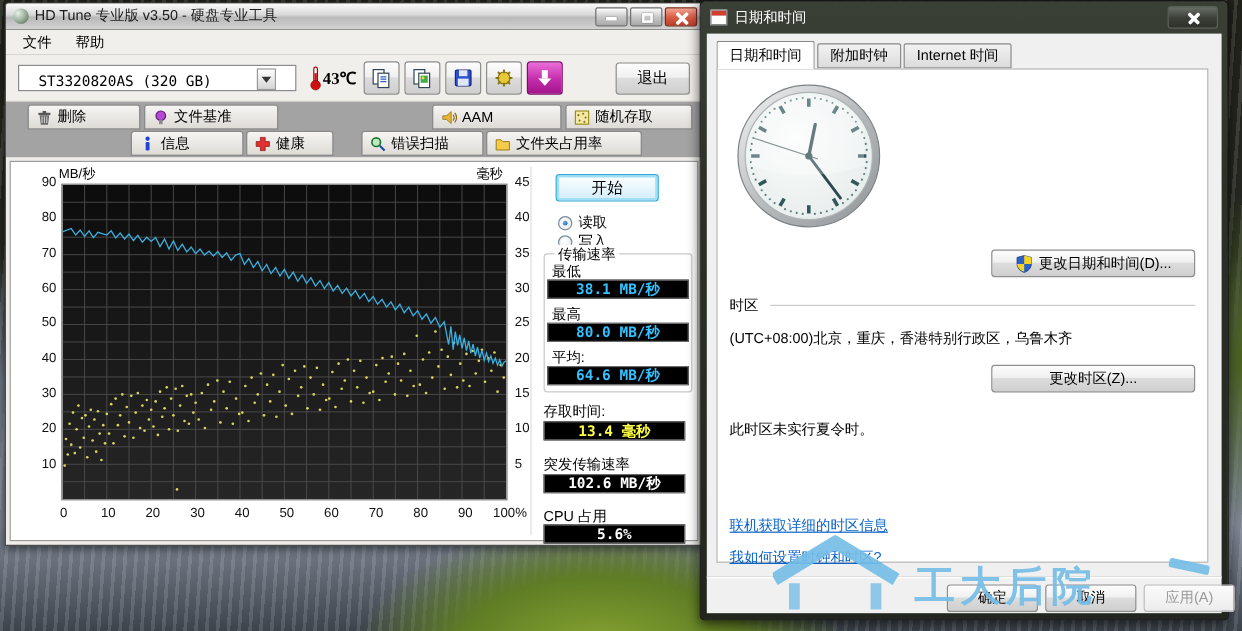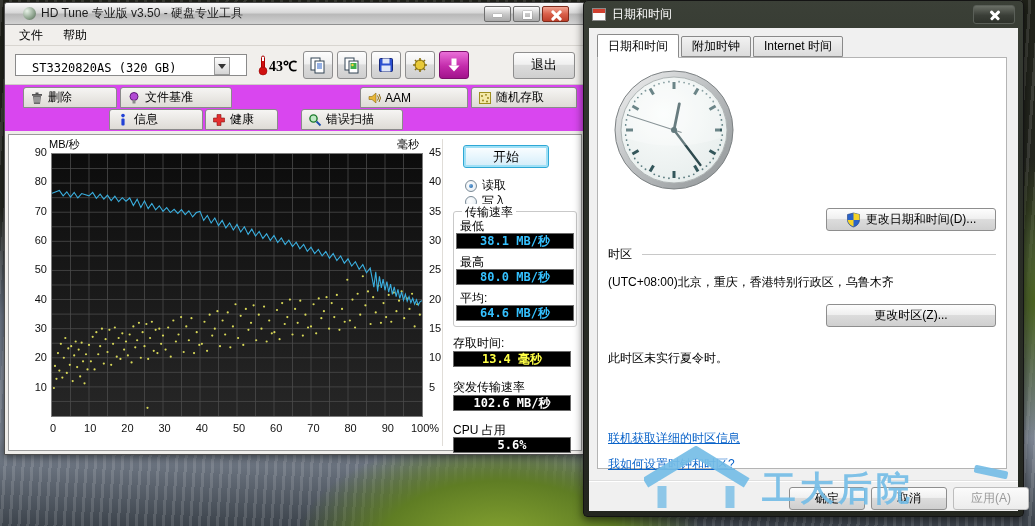--- a/index.html
+++ b/index.html
@@ -22,21 +22,21 @@
   .btn.disabled { color:#9a9a9a; border-color:#bdbdbd; background:linear-gradient(#fbfbfb,#ececec); }
   .lcd { width:118px; height:16px; background:#000; border:1px solid #6a6a6a;
     font-family:"DejaVu Sans Mono",monospace; font-weight:bold; font-size:12px;
     line-height:14px; text-align:center; }
   .lcd.cyan { color:#35c1ff; } .lcd.yellow { color:#ffff45; } .lcd.white { color:#ffffff; }
 
   
   .hdt { position:absolute; left:4px; top:2px; width:582px; height:453px;
     background:#efedea; border:1px solid #4d4d4d; border-radius:3px 3px 0 0;
     box-shadow:0 2px 8px rgba(0,0,0,.55); }
-  .hdt-titlebar { height:22px; display:flex; align-items:center; padding:0 16px;
+  .hdt-titlebar { height:22px; display:flex; align-items:center; padding:0 4px;
     background:linear-gradient(#fbfbfb,#d8d8d8 45%,#b9b9b9 55%,#d2d2d2); border-bottom:1px solid #8f8f8f;
     border-radius:3px 3px 0 0;}
   .hdt-icon { width:13px; height:13px; border-radius:50%;
     background:radial-gradient(circle at 4px 4px,#e8f2e8,#8aa08a 60%,#4e5e4e); margin:0 5px 0 2px; }
   .hdt-title { font-size:12px; color:#1c1c1c; }
   .winbtns { margin-left:auto; display:flex; gap:2px; }
   .winbtn { width:27px; height:16px; border:1px solid #6e6e6e; border-radius:2px; position:relative;
     background:linear-gradient(#fefefe,#c9c9c9 50%,#a9a9a9); }
   .winbtn.close { background:linear-gradient(#f2a592,#d9604a 50%,#bd3f2a); border-color:#7e2a1a; }
   .winbtn .bar { position:absolute; left:8px; right:8px; bottom:4px; height:3px; background:#fff; box-shadow:0 0 1px #555;}
@@ -51,21 +51,21 @@
     display:flex; align-items:flex-end; padding:0 16px; font-family:"DejaVu Sans Mono",monospace; font-size:12px;}
   .drive-select .arrowbox { margin-left:auto; width:16px; height:18px; display:flex; align-items:center; justify-content:center;
     background:linear-gradient(#fdfdfd,#d5d5d5); border:1px solid #9a9a9a; }
   .caret-down { width:0; height:0; border-left:4px solid transparent; border-right:4px solid transparent; border-top:5px solid #333; }
   .temp { display:flex; align-items:center; margin-left:10px; font-weight:bold; font-size:14px; font-family:"Liberation Serif",serif;}
   .toolbtns { margin-left:auto; display:flex; gap:4px; }
   .toolbtn { width:30px; height:28px; }
   .toolbtn.magenta { background:linear-gradient(#ea6fd8,#c32bab 55%,#a2148c); border-color:#7c0f6b; }
   .exit-btn { width:62px; height:27px; margin-left:44px; font-size:13px;}
 
-  .hdt-tabs { position:relative; height:46px; background:#d946ef; }
+  .hdt-tabs { position:relative; height:46px; background:#a3a3a3; }
   .tab { position:absolute; height:21px; display:flex; align-items:center; gap:4px; padding:0 6px;
     border:1px solid #8a8a8a; border-radius:3px 3px 0 0;
     background:linear-gradient(#f6f5f3,#dedbd6); font-size:12px; }
   .tab svg { flex:0 0 auto; }
   .tab.active { background:#ffffff; height:25px; z-index:5; border-bottom-color:#ffffff; font-weight:normal; }
   .hdt-content { position:absolute; left:3px; right:3px; top:131px; bottom:3px;
     background:#ffffff; border:1px solid #9a9a9a; }
 
   
   .plot { position:absolute; left:42px; top:18px; width:372px; height:264px; border:1px solid #7d7d7d; }
@@ -257,20 +257,26 @@
         <path d="M5 1.5h4v3.5h3.5v4H9v3.5H5V9H1.5V5H5z" fill="#e23030" stroke="#8a1010" stroke-width="0.6"></path>
       </svg>
       <span>健康</span>
     </div>
     <div class="tab" style="left:296px;top:24px;width:102px">
       <svg width="14" height="14" viewBox="0 0 14 14">
         <circle cx="5.5" cy="5.5" r="3.6" fill="#bfe8c5" stroke="#1a7a2a" stroke-width="1.4"></circle>
         <path d="M8.5 8.5l4 4" stroke="#1a4aaa" stroke-width="1.8"></path>
       </svg>
       <span>错误扫描</span>
+    </div>
+    <div class="tab" style="left:400px;top:24px;width:130px">
+      <svg width="14" height="14" viewBox="0 0 14 14">
+        <path d="M1.5 3.5h4l1.5 1.5h5.5v7h-11z" fill="#f4cc4a" stroke="#9a7a10" stroke-width="0.8"></path>
+      </svg>
+      <span>文件夹占用率</span>
     </div>
   </div>
 
   <div class="hdt-content">
     <div class="axis-unit" style="left:40px">MB/秒</div>
     <div class="axis-unit" style="left:388px">毫秒</div>
     <svg class="plot" id="plot" viewBox="0 0 372 264" preserveAspectRatio="none">
       <defs>
         <linearGradient id="plotbg" x1="0" y1="0" x2="0" y2="1">
           <stop offset="0" stop-color="#0c0c0c"></stop>

